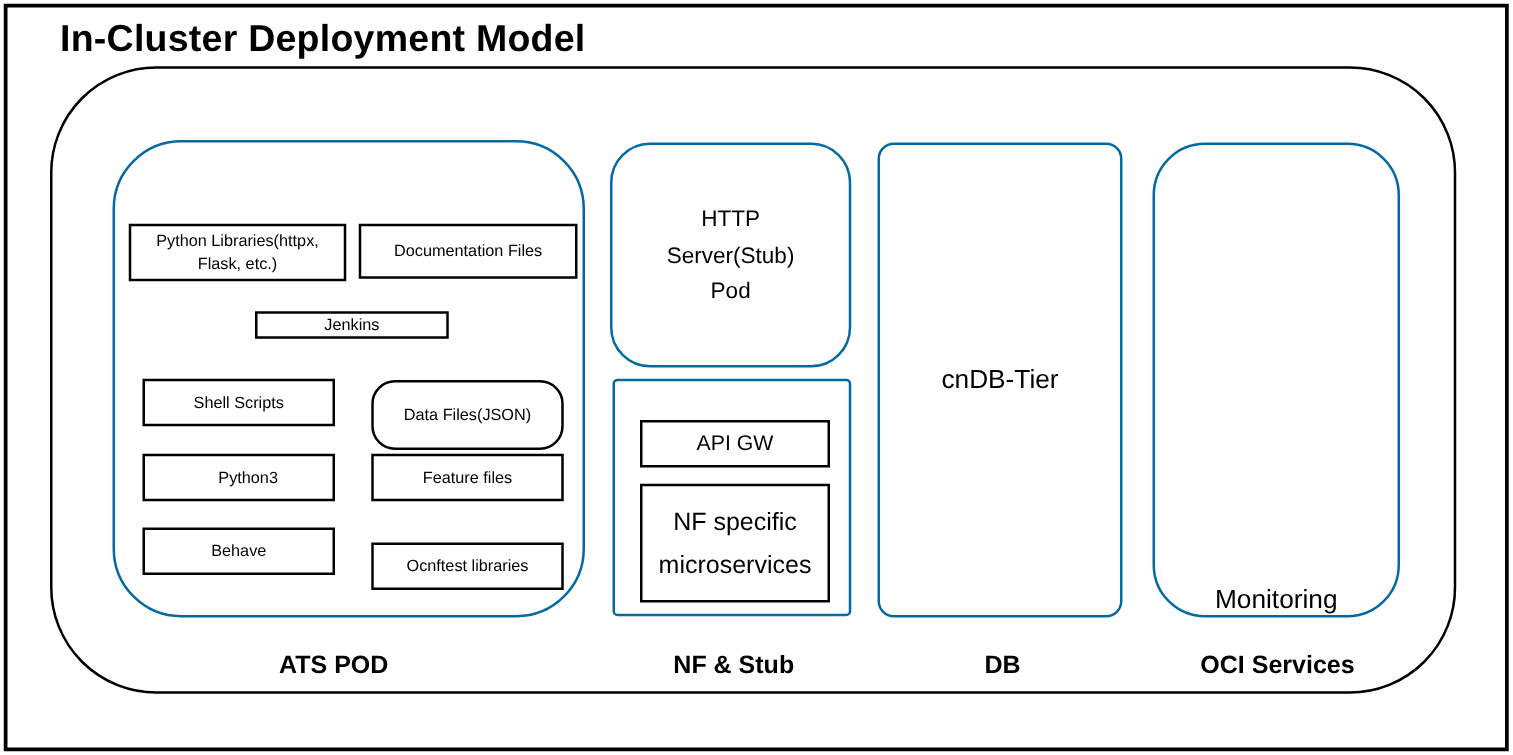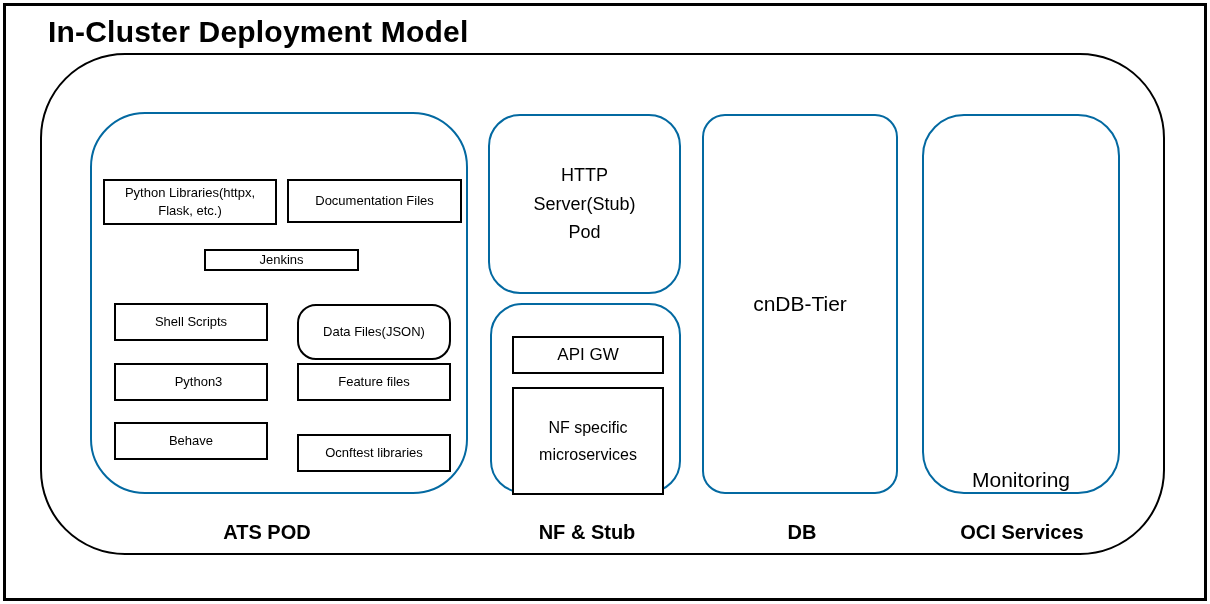--- a/index.html
+++ b/index.html
@@ -39,22 +39,22 @@
   }
   .section-rect {
     position: absolute;
     border: 2px solid #0369a1;
     border-radius: 55px;
     background: #ffffff;
   }
   .ats-rect   { left: 48px;  top: 57px;  width: 378px; height: 382px; border-radius: 55px; }
   .http-rect  { left: 446px; top: 59px;  width: 193px; height: 180px; border-radius: 32px;
                 display: flex; align-items: center; justify-content: center; }
-  .nfgrp-rect { left: 448px; top: 248px; width: 191px; height: 190px; border-radius: 32px; }
-  .cndb-rect  { left: 660px; top: 59px;  width: 196px; height: 380px; border-radius: 23px;
+  .nfgrp-rect { left: 448px; top: 248px; width: 191px; height: 190px; border-radius: 4px; }
+  .cndb-rect  { left: 660px; top: 59px;  width: 196px; height: 380px; border-radius: 13px;
                 display: flex; align-items: center; justify-content: center; }
   .mon-rect   { left: 880px; top: 59px;  width: 198px; height: 380px; border-radius: 42px;
                 display: flex; align-items: flex-end; justify-content: center; }
   .box {
     position: absolute;
     border: 2px solid #000000;
     background: #ffffff;
     display: flex;
     align-items: center;
     justify-content: center;
@@ -66,21 +66,21 @@
   .b-pylibs  { left: 11px;  top: 65px;  width: 174px; height: 46px; }
   .b-docs    { left: 195px; top: 65px;  width: 175px; height: 44px; }
   .b-jenkins { left: 112px; top: 135px; width: 155px; height: 22px; }
   .b-shell   { left: 22px;  top: 189px; width: 154px; height: 38px; }
   .b-datafil { left: 205px; top: 190px; width: 154px; height: 56px; border-radius: 19px; }
   .b-python3 { left: 22px;  top: 249px; width: 154px; height: 38px; padding-left: 21px; }
   .b-feature { left: 205px; top: 249px; width: 154px; height: 38px; }
   .b-behave  { left: 22px;  top: 308px; width: 154px; height: 38px; }
   .b-ocnf    { left: 205px; top: 320px; width: 154px; height: 38px; }
   .b-apigw   { left: 20px; top: 31px; width: 152px; height: 38px; font-size: 17px; }
-  .b-nfmicro { left: 20px; top: 82px; width: 152px; height: 108px; font-size: 16px; line-height: 1.7; }
+  .b-nfmicro { left: 20px; top: 82px; width: 152px; height: 95px; font-size: 20px; line-height: 1.7; }
   .http-text {
     max-width: 132px;
     text-align: center;
     font-size: 18px;
     line-height: 1.6;
   }
   .node-text { font-size: 21px; }
   .section-label {
     position: absolute;
     top: 466px;

